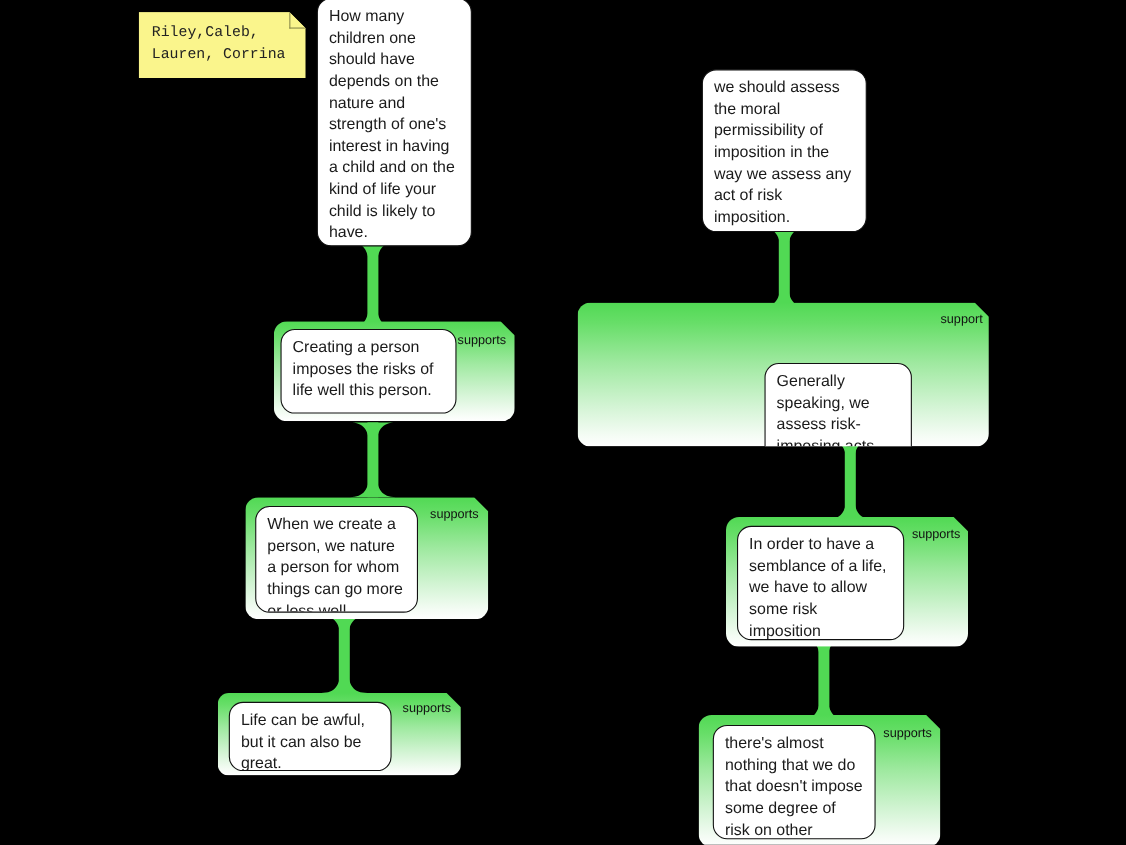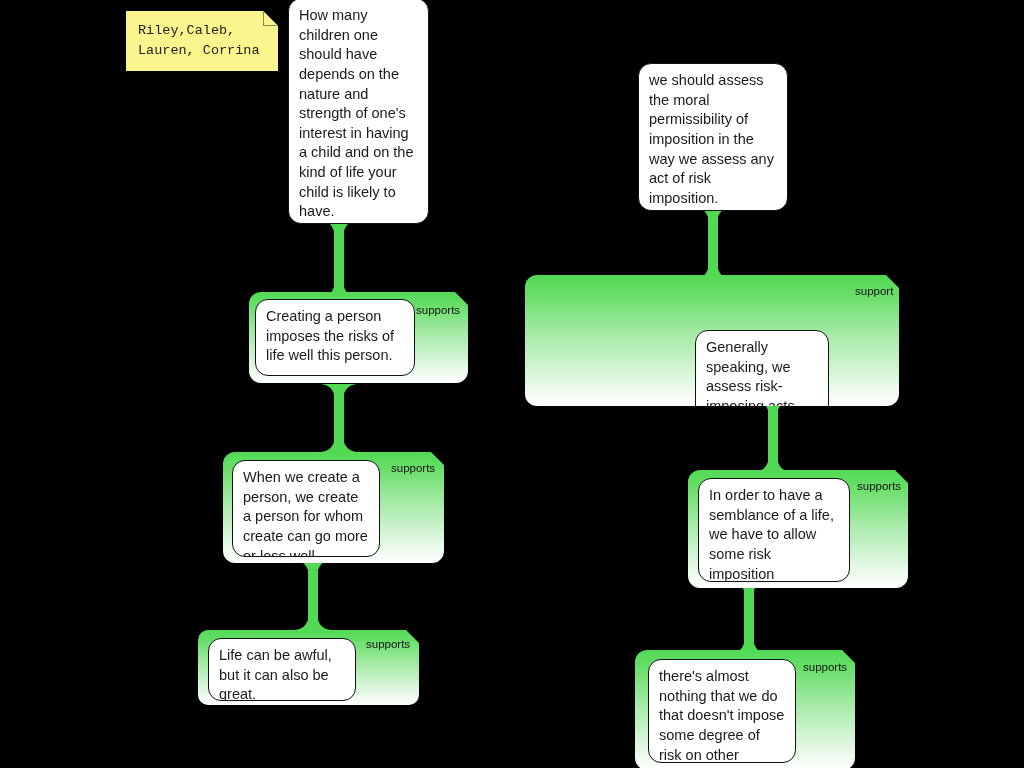--- a/index.html
+++ b/index.html
@@ -125,37 +125,37 @@
   </div>
 
   <div class="claim" style="left:288px;top:-2px;width:141px;height:226px;">How many children one should have depends on the nature and strength of one's interest in having a child and on the kind of life your child is likely to have.</div>
 
   <div class="group" style="left:249px;top:292px;width:219px;height:91px;">
     <div class="claim" style="left:6px;top:7px;width:160px;height:77px;">Creating a person imposes the risks of life well this person.</div>
     <div class="support-label" style="left:167px;top:13px;">supports</div>
   </div>
 
   <div class="group" style="left:223px;top:452px;width:221px;height:111px;">
-    <div class="claim" style="left:9px;top:8px;width:148px;height:97px;">When we create a person, we create a person for whom create can go more or less well.</div>
+    <div class="claim" style="left:9px;top:8px;width:148px;height:97px;">When we create a person, we nature a person for whom things can go more or less well.</div>
     <div class="support-label" style="left:168px;top:11px;">supports</div>
   </div>
 
   <div class="group" style="left:198px;top:630px;width:221px;height:75px;border-radius:10px;">
     <div class="claim" style="left:10px;top:8px;width:148px;height:63px;">Life can be awful, but it can also be great.</div>
     <div class="support-label" style="left:168px;top:9px;">supports</div>
   </div>
 
   <div class="claim" style="left:638px;top:63px;width:150px;height:148px;">we should assess the moral permissibility of imposition in the way we assess any act of risk imposition.</div>
 
   <div class="group" style="left:525px;top:275px;width:374px;height:131px;">
     <div class="claim" style="left:170px;top:8px;width:134px;height:127px;margin-top:47px;">Generally speaking, we assess risk-imposing acts according to the Risk Imposition Principle</div>
     <div class="support-label" style="left:330px;top:11px;">support</div>
   </div>
 
-  <div class="group" style="left:688px;top:470px;width:220px;height:118px;">
+  <div class="group" style="left:660px;top:470px;width:220px;height:118px;">
     <div class="claim" style="left:10px;top:8px;width:152px;height:104px;">In order to have a semblance of a life, we have to allow some risk imposition</div>
     <div class="support-label" style="left:169px;top:11px;">supports</div>
   </div>
 
   <div class="group" style="left:635px;top:650px;width:220px;height:120px;">
     <div class="claim" style="left:13px;top:9px;width:148px;height:104px;">there's almost nothing that we do that doesn't impose some degree of risk on other people.</div>
     <div class="support-label" style="left:168px;top:12px;">supports</div>
   </div>
 
 </div>

